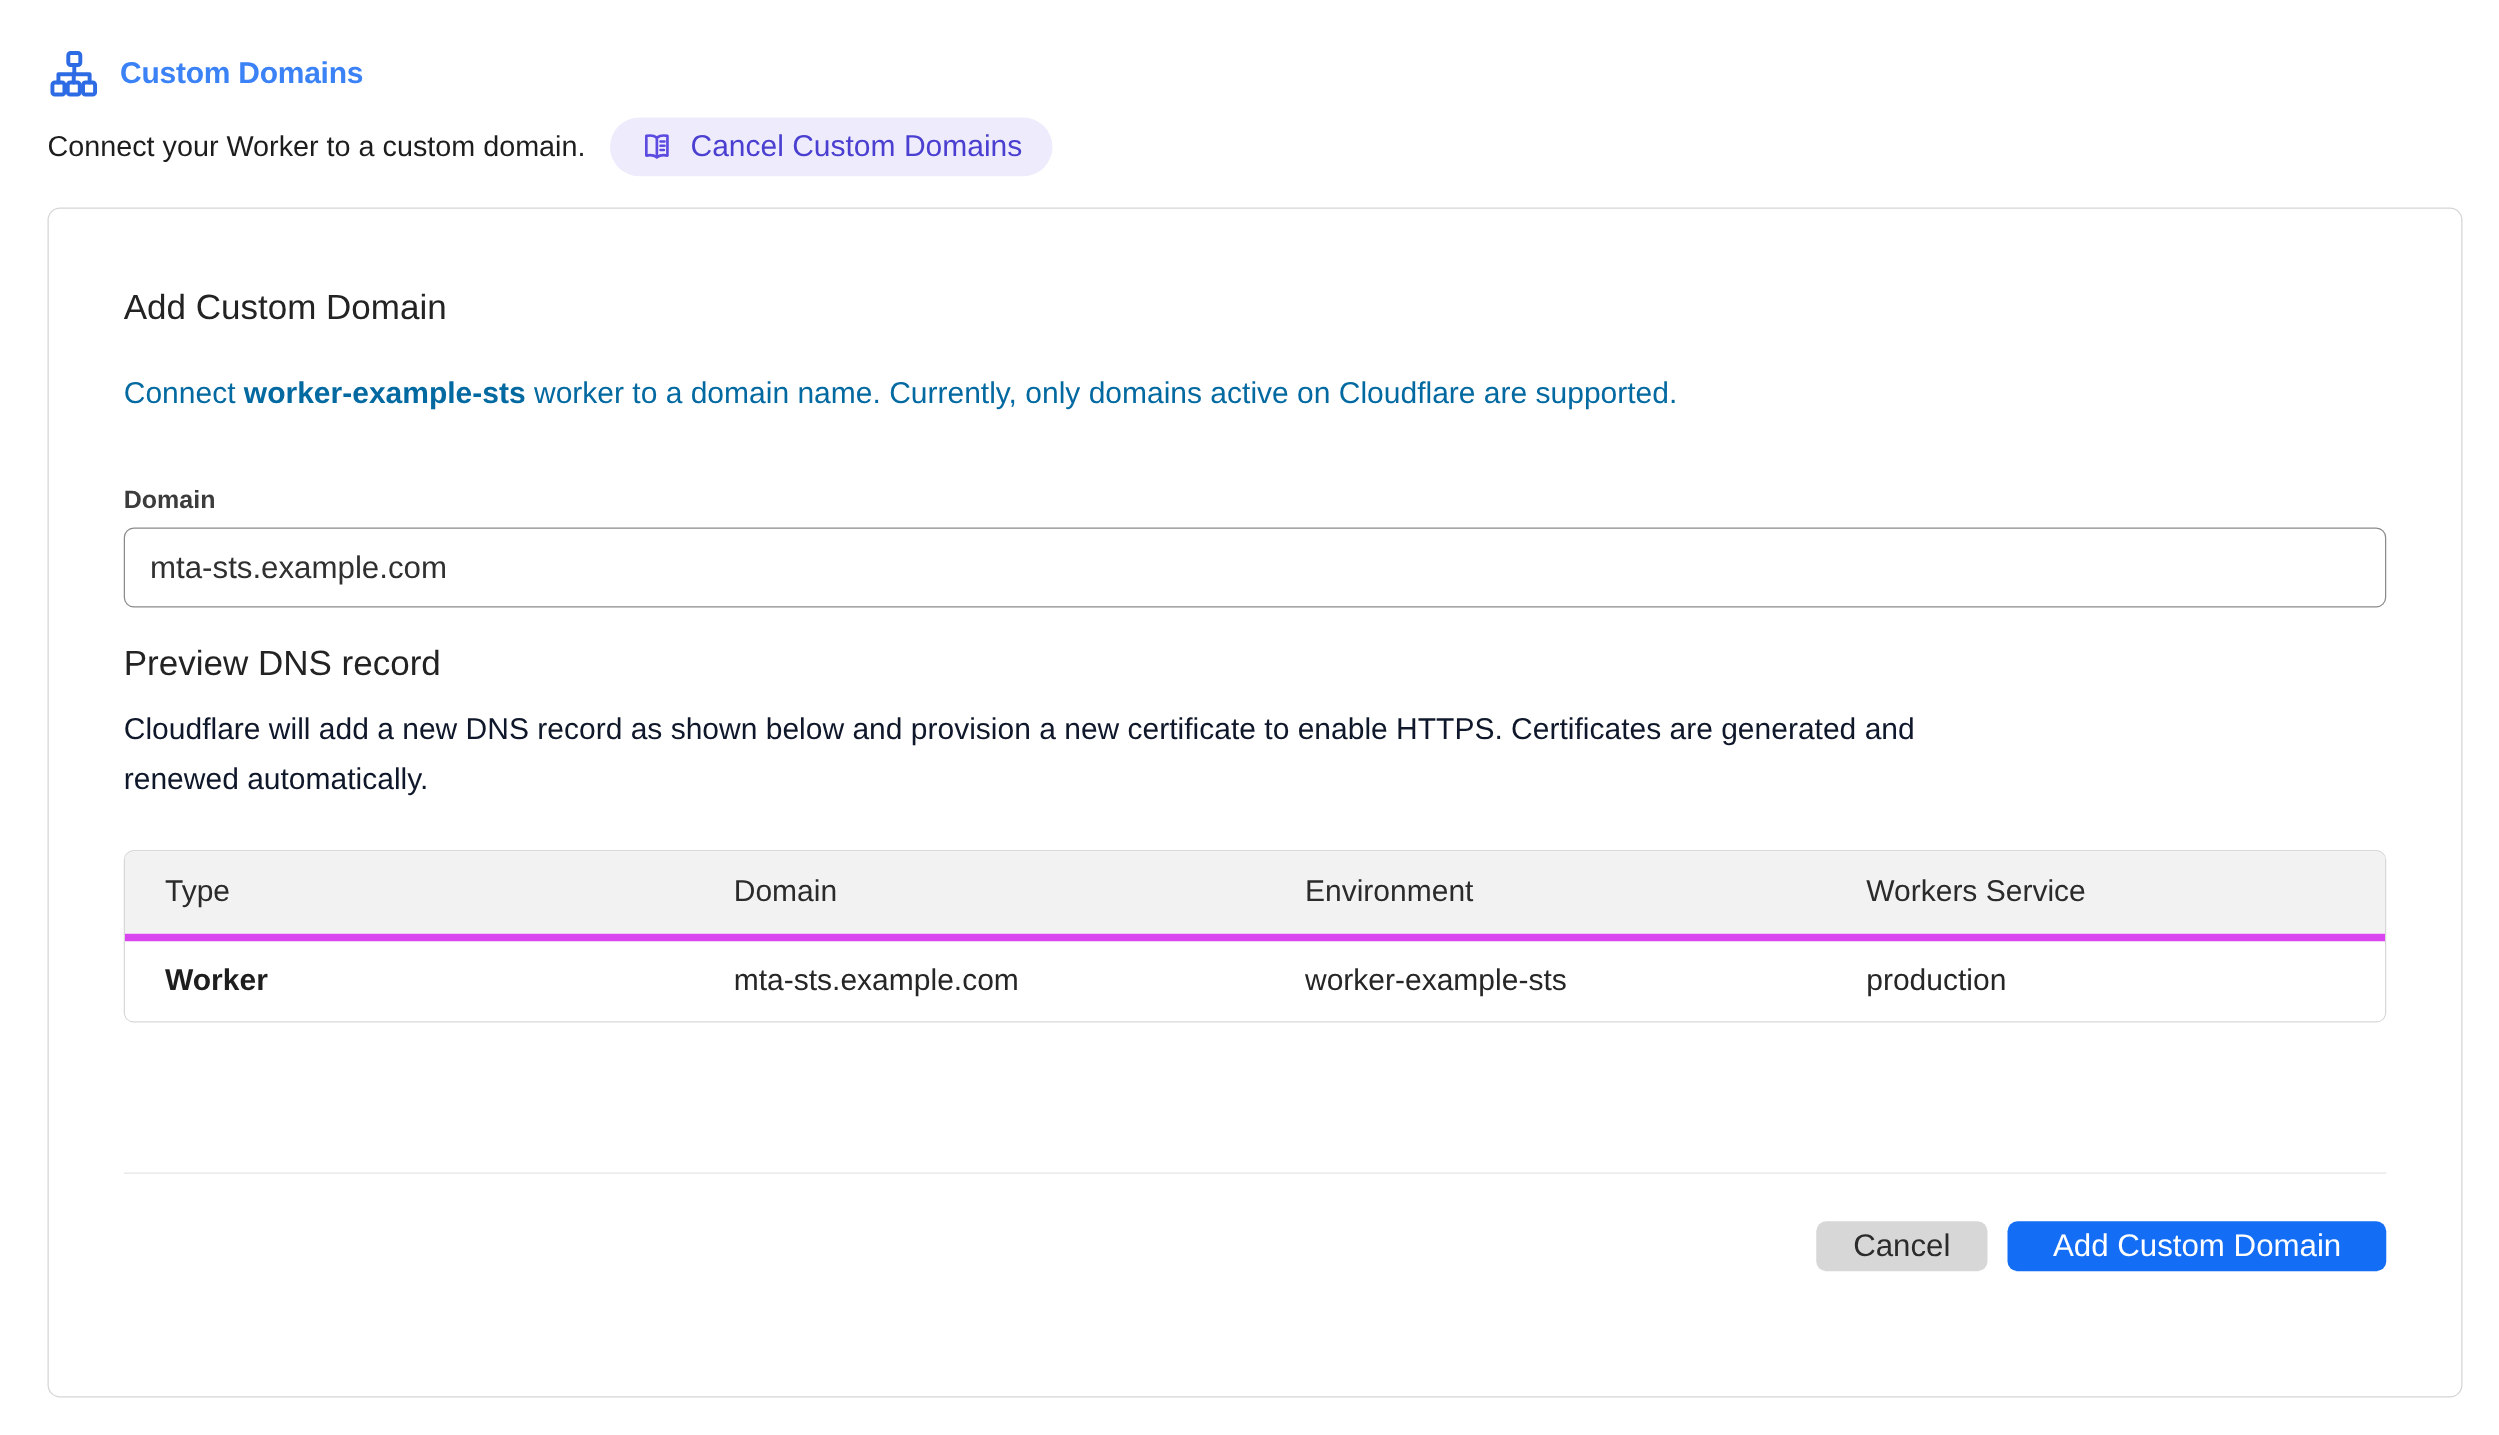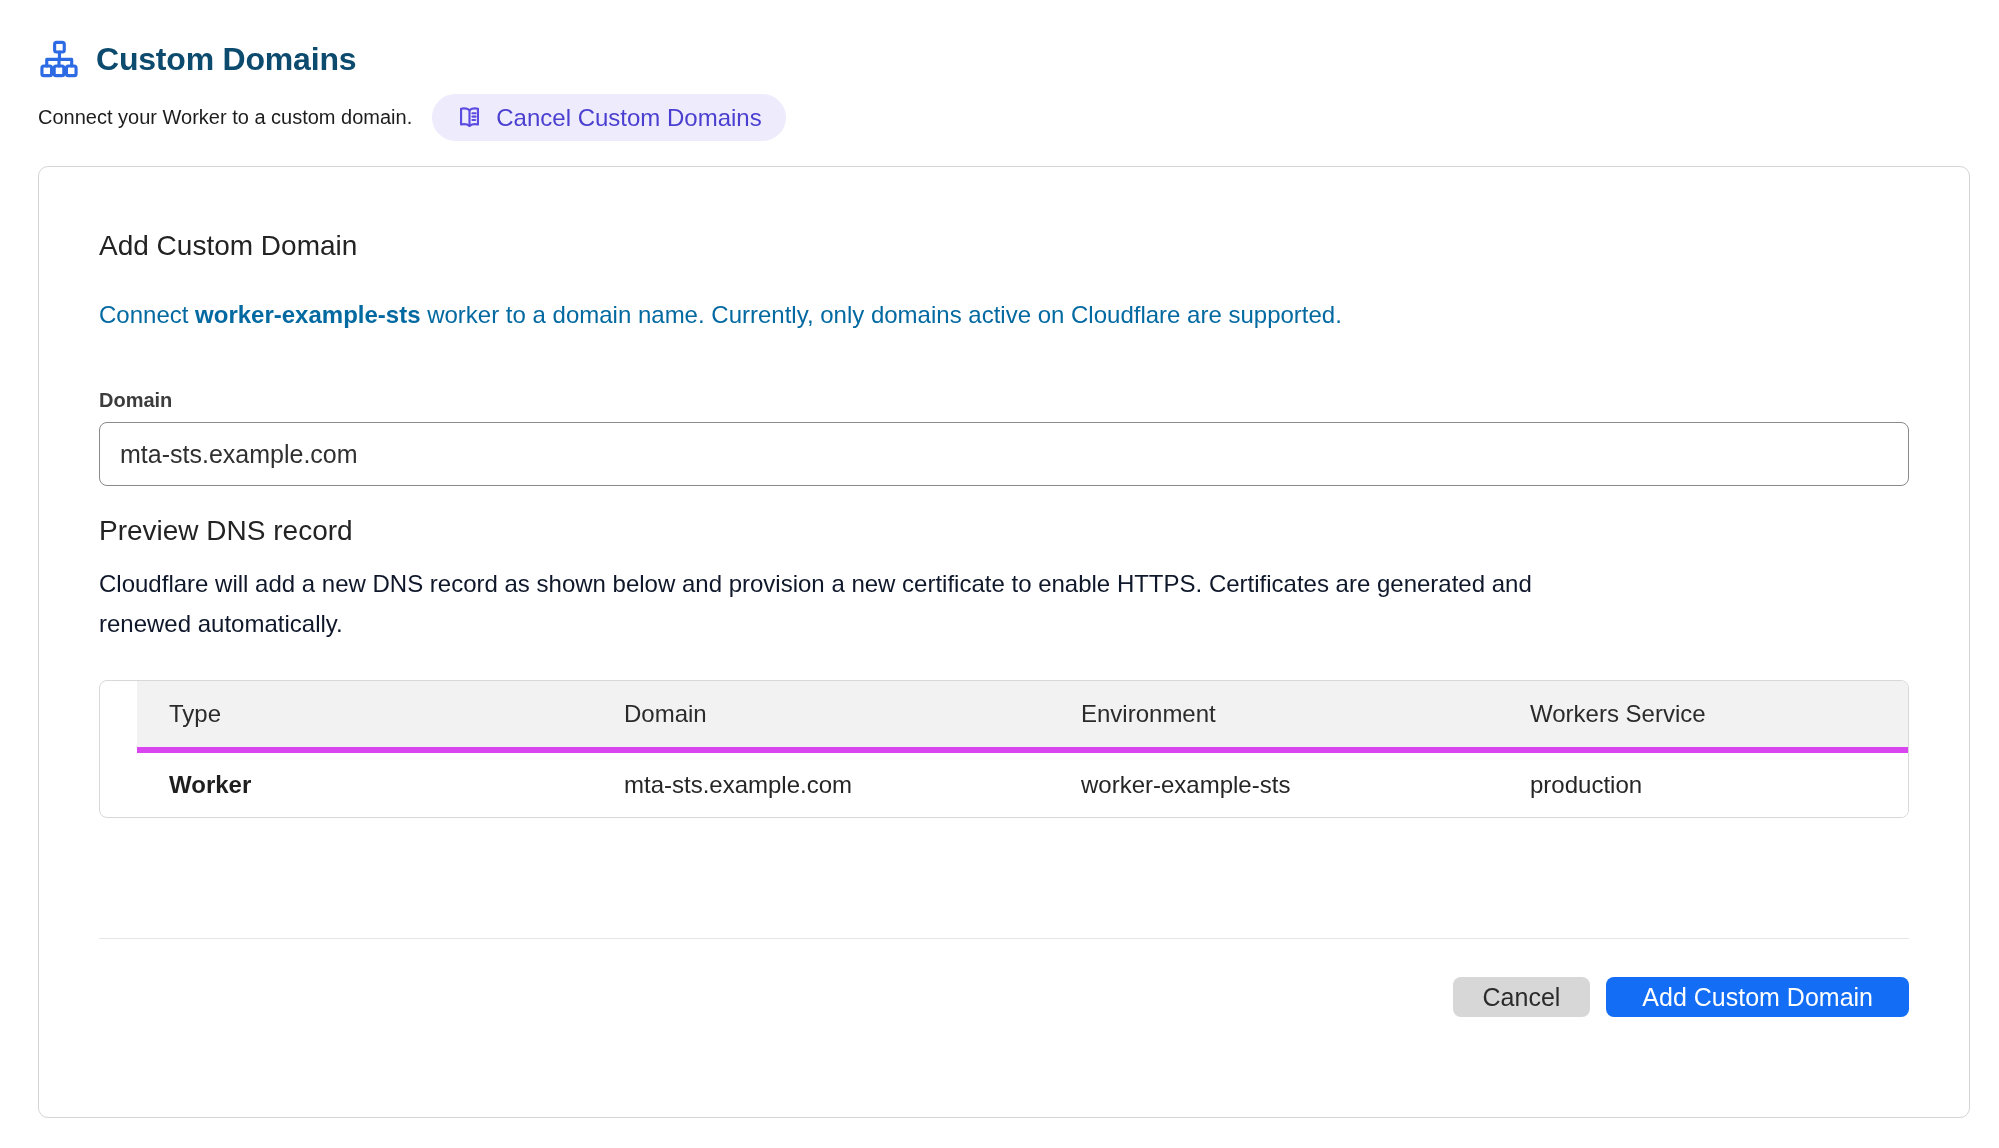--- a/index.html
+++ b/index.html
@@ -8,26 +8,26 @@
     width: 1999px; height: 1148px;
     font-family: "Liberation Sans", sans-serif;
     color: #1f1f1f;
     padding: 38px 29px 0 38px;
     overflow: hidden;
   }
 
   
   .header-title-row { display: flex; align-items: center; gap: 16px; }
   .header-title-row h1 {
-    font-size: 32px; font-weight: 600; color: #0c4a6e; letter-spacing: -0.2px;
+    font-size: 24px; font-weight: 600; color: #3b82f6; letter-spacing: -0.2px;
   }
   .sitemap-icon { width: 42px; height: 42px; flex: 0 0 auto; }
 
   .header-sub-row { display: flex; align-items: center; gap: 20px; margin-top: 14px; }
-  .header-sub-row .subtitle { font-size: 20px; color: #1d1d1d; }
+  .header-sub-row .subtitle { font-size: 23px; color: #1d1d1d; }
 
   .docs-badge {
     display: inline-flex; align-items: center; gap: 13px;
     background: var(--badge-bg, #edebfc);
     color: var(--badge-text, #4a3fd0);
     border: none; border-radius: 24px;
     height: 47px; padding: 0 24px;
     font-family: "Liberation Sans", sans-serif;
     font-size: 24px; cursor: pointer;
   }
@@ -64,21 +64,20 @@
   .preview-desc {
     margin-top: 16px; max-width: 1460px;
     font-size: 24px; line-height: 40px; color: #0f172a;
   }
 
   
   .dns-table {
     margin-top: 36px;
     border: 1px solid #d8d8d8; border-radius: 8px;
     overflow: hidden;
-    padding-left: 37px;
   }
   .t-row {
     display: grid;
     grid-template-columns: 487px 457px 449px 1fr;
     align-items: center;
   }
   .t-head {
     background: var(--table-header-bg, #f2f2f2);
     height: 66px;
     font-size: 24px; font-weight: 500; color: #2b2b2b;

